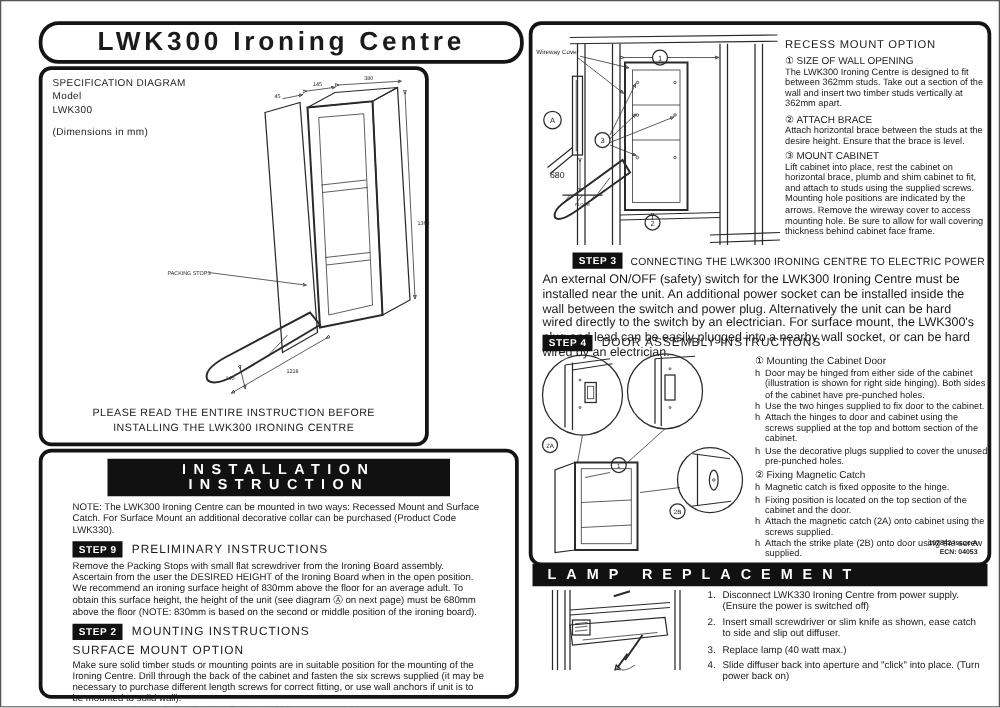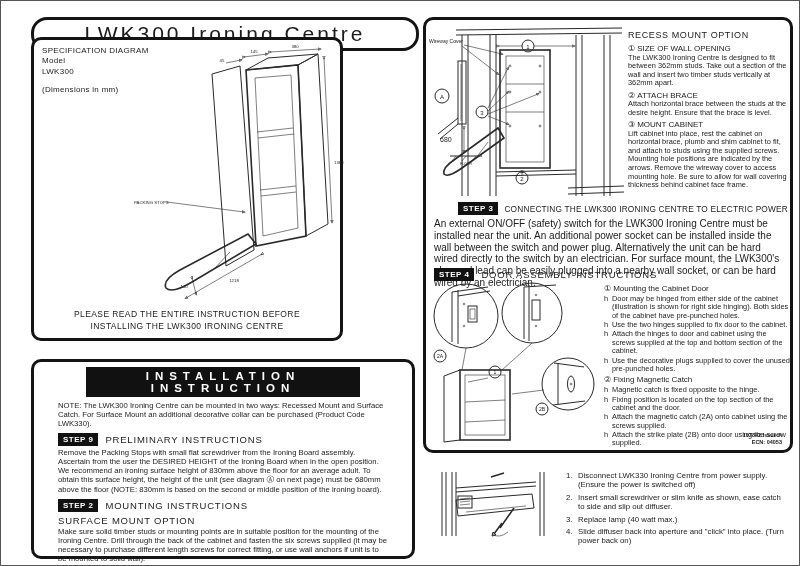--- a/index.html
+++ b/index.html
@@ -1,22 +1,22 @@
 <!DOCTYPE html>
 <html><head>
 <meta charset="utf-8">
 <style>
   html,body{margin:0;padding:0;background:#e8e8e8;}
   .page{position:relative;width:800px;height:566px;background:#fff;border:1px solid #555;
         box-sizing:border-box;font-family:"Liberation Sans",sans-serif;color:#1b1b1b;overflow:hidden;}
   .box{position:absolute;border:3px solid #141414;border-radius:10px;box-sizing:border-box;background:#fff;}
   
   .title-box{left:30px;top:16px;width:388px;height:34px;display:flex;align-items:center;justify-content:center;
-             font-size:21px;letter-spacing:3px;border-radius:16px;}
-  .spec-box{left:30px;top:36px;width:312px;height:304px;padding-left:48px;}
+             font-size:21px;letter-spacing:3px;border-radius:16px;font-weight:bold;}
+  .spec-box{left:30px;top:52px;width:312px;height:304px;padding-left:48px;}
   .spec-meta{position:absolute;left:8px;top:6px;font-size:8px;line-height:1.3;letter-spacing:.3px;}
   .spec-meta .gap{height:8px;}
   .please-read{position:absolute;left:0;right:0;bottom:6px;text-align:center;font-size:8.5px;
                letter-spacing:.4px;line-height:1.35;margin-top:44px;}
   .install-box{left:30px;top:358px;width:384px;height:200px;padding:5px 24px 4px;}
   .banner{background:#111;color:#fff;text-align:center;font-weight:bold;font-size:11.5px;
           letter-spacing:6px;word-spacing:14px;padding:3px 0;margin:0 28px 4px;}
   .ptext{font-size:7.7px;line-height:1.18;}
   .step-row{display:flex;align-items:center;gap:7px;margin:5px 0 2px;}
   .step-badge{background:#111;color:#fff;font-size:8px;font-weight:bold;padding:2px 5px;letter-spacing:.5px;flex:none;}
@@ -322,20 +322,21 @@
       <div class="brow">
         <span class="bch">h</span>
         <span class="btx">Attach the magnetic catch (2A) onto cabinet using the screws supplied.</span>
       </div>
       <div class="brow">
         <span class="bch">h</span>
         <span class="btx">Attach the strike plate (2B) onto door using the screw supplied.</span>
       </div>
     </div>
 
+    <div class="abs lamp-banner">LAMP REPLACEMENT</div>
 
     <svg class="abs" style="left:10px;top:450px;" width="122" height="68" viewBox="0 0 122 68">
       <g>
         <line x1="6" y1="2" x2="6" y2="66"></line>
           <line x1="10" y1="2" x2="10" y2="66"></line>
         <line x1="16" y1="2" x2="16" y2="66"></line>
           <line x1="20" y1="2" x2="20" y2="66"></line>
         <line x1="104" y1="2" x2="104" y2="66"></line>
           <line x1="108" y1="2" x2="108" y2="66"></line>
         <line class="thick" x1="55" y1="7" x2="68" y2="3"></line>

